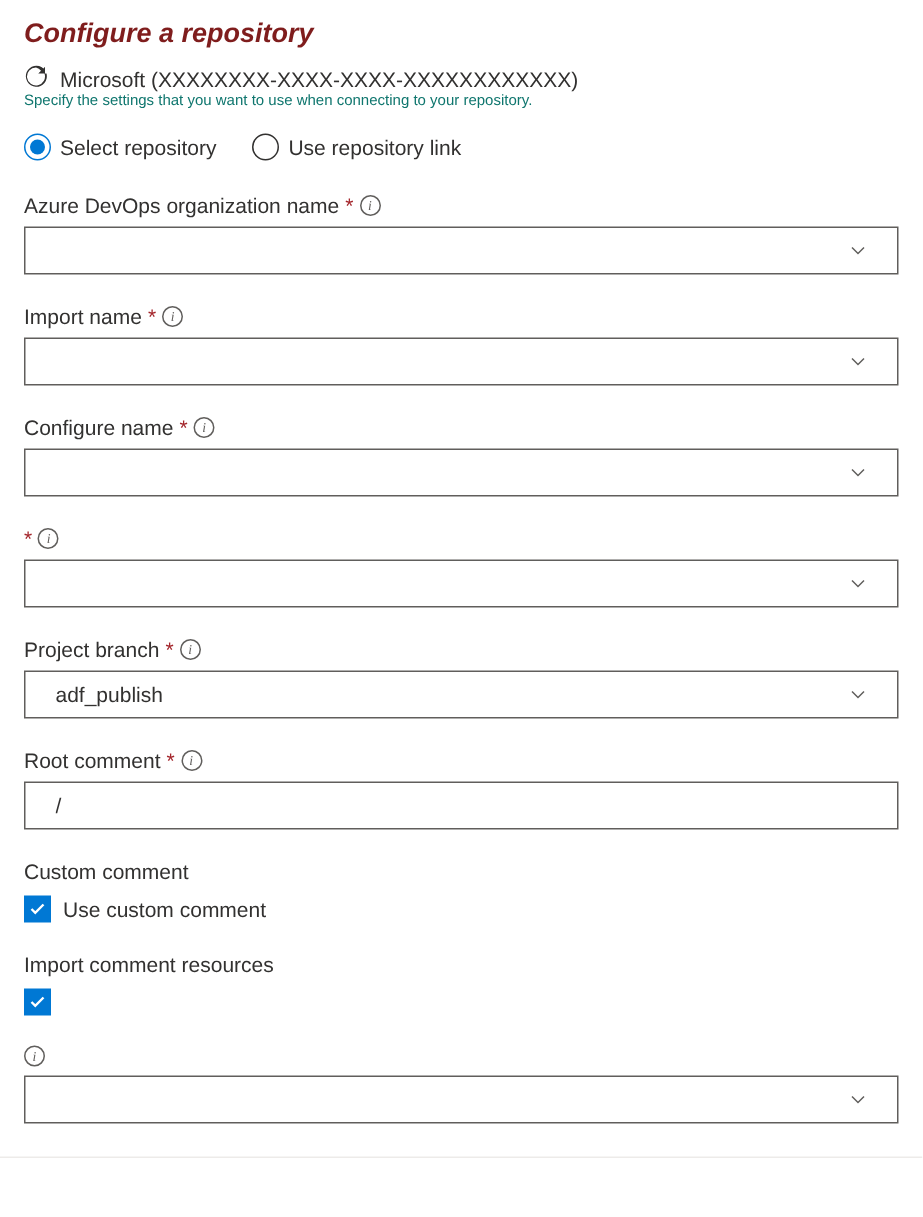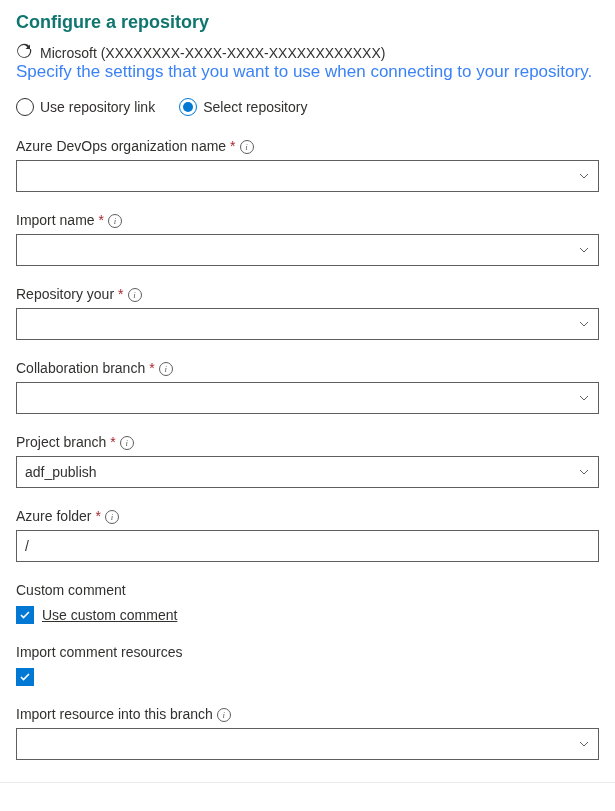--- a/index.html
+++ b/index.html
@@ -8,33 +8,34 @@
       font-size: 14px;
       color: #323130;
       background: #ffffff;
       width: 615px;
       padding: 12px 16px 16px 16px;
     }
     .page-title {
       font-size: 18px;
       font-weight: 600;
       margin-bottom: 10px;
-      color: #0f766e;
+      color: #7f1d1d;
+      font-style: italic;
     }
     .account-row {
       display: flex;
       align-items: center;
       gap: 8px;
       font-size: 14px;
       color: #323130;
     }
     .account-row .refresh-icon { flex-shrink: 0; }
     .description {
-      font-size: 17px;
-      color: #3b82f6;
+      font-size: 10px;
+      color: #0f766e;
       margin-bottom: 16px;
     }
     .radio-group {
       display: flex;
       gap: 24px;
       margin-bottom: 22px;
       align-items: center;
     }
     .radio-option {
       display: flex;
@@ -55,21 +56,21 @@
     .radio-circle.selected { border-color: #0078d4; }
     .radio-dot {
       width: 10px;
       height: 10px;
       border-radius: 50%;
       background: #0078d4;
     }
     .form-field { margin-bottom: 20px; }
     .field-label-row {
       display: flex;
-      align-items: flex-end;
+      align-items: center;
       gap: 4px;
       margin-bottom: 6px;
       font-size: 14px;
       color: #323130;
     }
     .required { color: #a4262c; }
     .info-circle {
       width: 14px; height: 14px;
       border: 1px solid #605e5c;
       border-radius: 50%;
@@ -81,21 +82,21 @@
       font-family: Georgia, serif;
       color: #605e5c;
       line-height: 1;
       cursor: help;
     }
     .select-box, .text-box {
       width: 100%;
       height: 32px;
       border: 1px solid #605e5c;
       background: #ffffff;
-      padding: 0 8px;
+      padding: 0 20px;
       font-size: 14px;
       color: #323130;
       display: flex;
       align-items: center;
       justify-content: space-between;
       cursor: pointer;
     }
     .text-box { cursor: text; outline: none; font-family: inherit; }
     .chevron {
       width: 12px; height: 12px;
@@ -106,21 +107,20 @@
       color: #323130;
       margin-bottom: 8px;
       display: flex;
       gap: 4px;
     }
     .checkbox-row {
       display: flex;
       align-items: center;
       gap: 8px;
       margin-bottom: 20px;
-      text-decoration: underline;
     }
     .checkbox {
       width: 18px;
       height: 18px;
       background: #0078d4;
       display: flex;
       align-items: center;
       justify-content: center;
       flex-shrink: 0;
       cursor: pointer;
@@ -143,29 +143,29 @@
       <path d="M8 2a6 6 0 1 0 5.65 4H15a7 7 0 1 1-2.05-3.36L14 1.5V6h-4.5l1.86-1.86A5.97 5.97 0 0 0 8 2z" fill="#323130"></path>
     </svg>
   </span>
   <span>Microsoft (XXXXXXXX-XXXX-XXXX-XXXXXXXXXXXX)</span>
 </div>
 
 <p class="description">Specify the settings that you want to use when connecting to your repository.</p>
 
 <div class="radio-group">
   <label class="radio-option">
-    <span class="radio-circle"></span>
-    <span>Use repository link</span>
-  </label>
-  <label class="radio-option">
     <span class="radio-circle selected">
       <span class="radio-dot"></span>
     </span>
     <span>Select repository</span>
   </label>
+  <label class="radio-option">
+    <span class="radio-circle"></span>
+    <span>Use repository link</span>
+  </label>
 </div>
 
 <div class="form-field">
   <div class="field-label-row">
     <span>Azure DevOps organization name</span>
     <span class="required">*</span>
     <span class="info-circle">i</span>
   </div>
   <div class="select-box">
     <span></span>
@@ -184,35 +184,34 @@
   <div class="select-box">
     <span></span>
     <svg class="chevron" viewBox="0 0 12 12">
         <path d="M2 4l4 4 4-4" fill="none" stroke="#605e5c" stroke-width="1"></path>
       </svg>
   </div>
 </div>
 
 <div class="form-field">
   <div class="field-label-row">
-    <span>Repository your</span>
-    <span class="required">*</span>
-    <span class="info-circle">i</span>
-  </div>
-  <div class="select-box">
-    <span></span>
-    <svg class="chevron" viewBox="0 0 12 12">
-        <path d="M2 4l4 4 4-4" fill="none" stroke="#605e5c" stroke-width="1"></path>
-      </svg>
-  </div>
-</div>
-
-<div class="form-field">
-  <div class="field-label-row">
-    <span>Collaboration branch</span>
+    <span>Configure name</span>
+    <span class="required">*</span>
+    <span class="info-circle">i</span>
+  </div>
+  <div class="select-box">
+    <span></span>
+    <svg class="chevron" viewBox="0 0 12 12">
+        <path d="M2 4l4 4 4-4" fill="none" stroke="#605e5c" stroke-width="1"></path>
+      </svg>
+  </div>
+</div>
+
+<div class="form-field">
+  <div class="field-label-row">
     <span class="required">*</span>
     <span class="info-circle">i</span>
   </div>
   <div class="select-box">
     <span></span>
     <svg class="chevron" viewBox="0 0 12 12">
         <path d="M2 4l4 4 4-4" fill="none" stroke="#605e5c" stroke-width="1"></path>
       </svg>
   </div>
 </div>
@@ -226,21 +225,21 @@
   <div class="select-box">
     <span>adf_publish</span>
     <svg class="chevron" viewBox="0 0 12 12">
         <path d="M2 4l4 4 4-4" fill="none" stroke="#605e5c" stroke-width="1"></path>
       </svg>
   </div>
 </div>
 
 <div class="form-field">
   <div class="field-label-row">
-    <span>Azure folder</span>
+    <span>Root comment</span>
     <span class="required">*</span>
     <span class="info-circle">i</span>
   </div>
   <input class="text-box" type="text" value="/" style="">
 </div>
 
 <div class="section-header">
   <span>Custom comment</span>
 </div>
 <div class="checkbox-row">
@@ -258,21 +257,20 @@
 <div class="checkbox-row">
   <span class="checkbox">
     <svg width="12" height="12" viewBox="0 0 12 12">
         <path d="M2 6l2.5 2.5L10 3" fill="none" stroke="#ffffff" stroke-width="1.6"></path>
       </svg>
   </span>
 </div>
 
 <div class="form-field">
   <div class="field-label-row">
-    <span>Import resource into this branch</span>
     <span class="info-circle">i</span>
   </div>
   <div class="select-box">
     <span></span>
     <svg class="chevron" viewBox="0 0 12 12">
         <path d="M2 4l4 4 4-4" fill="none" stroke="#605e5c" stroke-width="1"></path>
       </svg>
   </div>
 </div>
 

